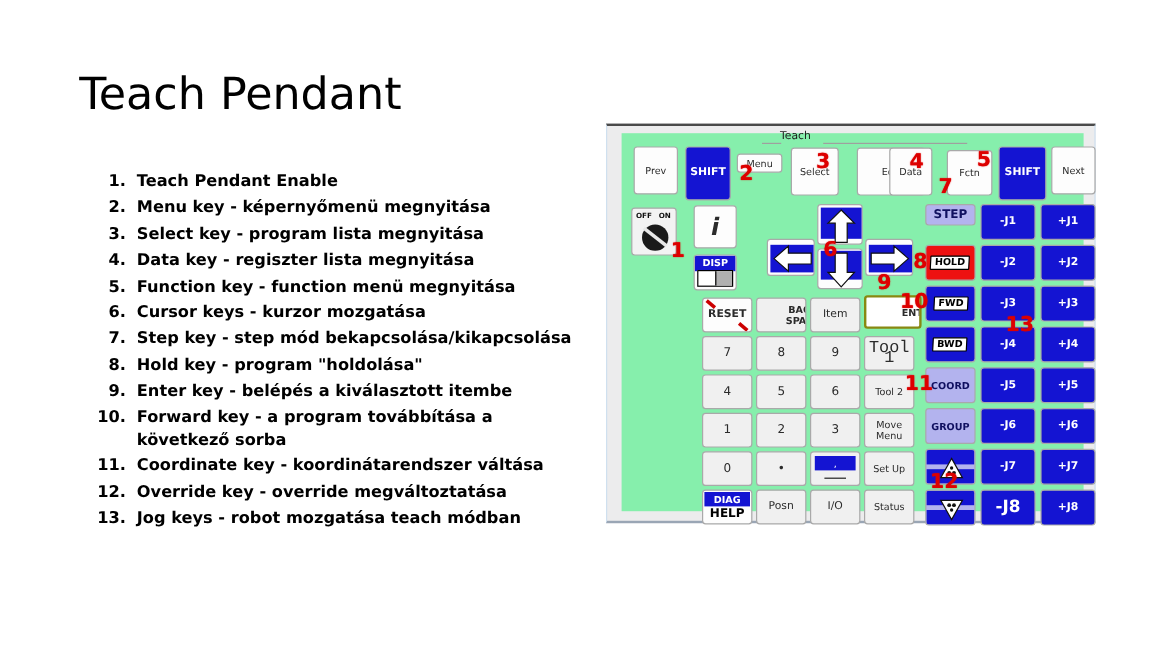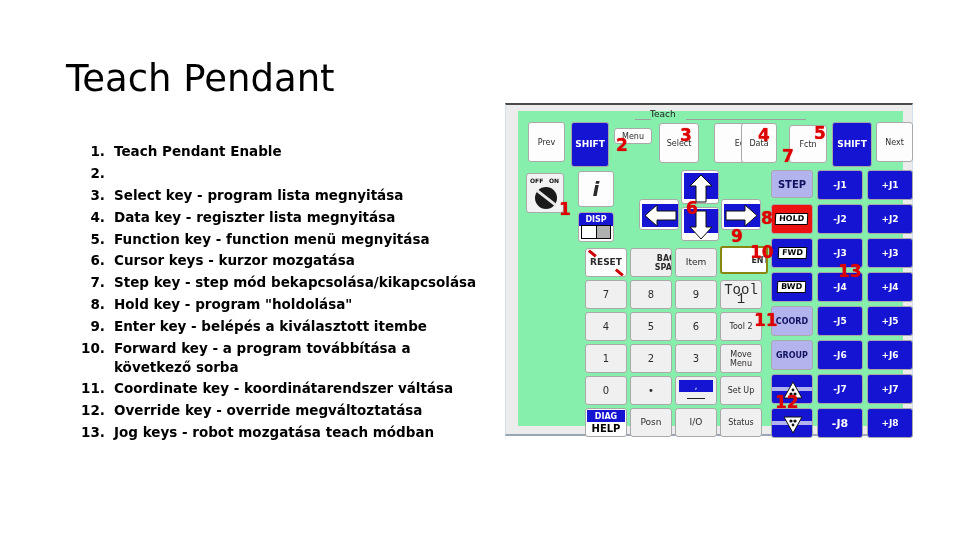--- a/index.html
+++ b/index.html
@@ -181,20 +181,21 @@
 
 <div id="slide-title">Teach Pendant</div>
 
 <div id="feature-list">
   <div class="li-row">
     <span class="li-num">1.</span>
     <span class="li-text">Teach Pendant Enable</span>
   </div>
   <div class="li-row">
     <span class="li-num">2.</span>
+    <span class="li-text">Menu key - képernyőmenü megnyitása</span>
   </div>
   <div class="li-row">
     <span class="li-num">3.</span>
     <span class="li-text">Select key - program lista megnyitása</span>
   </div>
   <div class="li-row">
     <span class="li-num">4.</span>
     <span class="li-text">Data key - regiszter lista megnyitása</span>
   </div>
   <div class="li-row">
@@ -325,21 +326,21 @@
     <div class="key" style="left:202px;top:265px;width:42px;height:29px;font-size:8px;">Set Up</div>
 
     <div class="key white" style="left:67px;top:297px;width:42px;height:29px;position:absolute;">
       <span class="diag-top">DIAG</span>
       <span class="diag-bot">HELP</span>
     </div>
     <div class="key" style="left:112px;top:297px;width:42px;height:29px;font-size:9px;">Posn</div>
     <div class="key" style="left:157px;top:297px;width:42px;height:29px;font-size:9px;">I/O</div>
     <div class="key" style="left:202px;top:297px;width:42px;height:29px;font-size:8px;">Status</div>
 
-    <div class="key lav" style="left:253px;top:59px;width:42px;height:28px;font-size:10px;">STEP</div>
+    <div class="key lav" style="left:253px;top:59px;width:42px;height:18px;font-size:10px;">STEP</div>
     <div class="key red" style="left:253px;top:93px;width:42px;height:30px;">
       <span class="pill">HOLD</span>
     </div>
     <div class="key blue" style="left:253px;top:127px;width:42px;height:30px;">
       <span class="pill">FWD</span>
     </div>
     <div class="key blue" style="left:253px;top:161px;width:42px;height:30px;">
       <span class="pill">BWD</span>
     </div>
     <div class="key lav" style="left:253px;top:195px;width:42px;height:30px;font-size:8px;">COORD</div>
@@ -373,21 +374,21 @@
     <div class="key blue" style="left:299px;top:127px;width:46px;height:30px;font-size:9px;">-J3</div>
     <div class="key blue" style="left:349px;top:127px;width:46px;height:30px;font-size:9px;">+J3</div>
     <div class="key blue" style="left:299px;top:161px;width:46px;height:30px;font-size:9px;">-J4</div>
     <div class="key blue" style="left:349px;top:161px;width:46px;height:30px;font-size:9px;">+J4</div>
     <div class="key blue" style="left:299px;top:195px;width:46px;height:30px;font-size:9px;">-J5</div>
     <div class="key blue" style="left:349px;top:195px;width:46px;height:30px;font-size:9px;">+J5</div>
     <div class="key blue" style="left:299px;top:229px;width:46px;height:30px;font-size:9px;">-J6</div>
     <div class="key blue" style="left:349px;top:229px;width:46px;height:30px;font-size:9px;">+J6</div>
     <div class="key blue" style="left:299px;top:263px;width:46px;height:30px;font-size:9px;">-J7</div>
     <div class="key blue" style="left:349px;top:263px;width:46px;height:30px;font-size:9px;">+J7</div>
-    <div class="key blue" style="left:299px;top:297px;width:46px;height:30px;font-size:11px;">-J8</div>
+    <div class="key blue" style="left:299px;top:297px;width:46px;height:30px;font-size:14px;">-J8</div>
     <div class="key blue" style="left:349px;top:297px;width:46px;height:30px;font-size:9px;">+J8</div>
 
     <div class="callout" style="left:41px;top:90px;">1</div>
     <div class="callout" style="left:98px;top:26px;">2</div>
     <div class="callout" style="left:162px;top:16px;">3</div>
     <div class="callout" style="left:240px;top:16px;">4</div>
     <div class="callout" style="left:296px;top:14px;">5</div>
     <div class="callout" style="left:168px;top:89px;">6</div>
     <div class="callout" style="left:264px;top:37px;">7</div>
     <div class="callout" style="left:243px;top:99px;">8</div>

